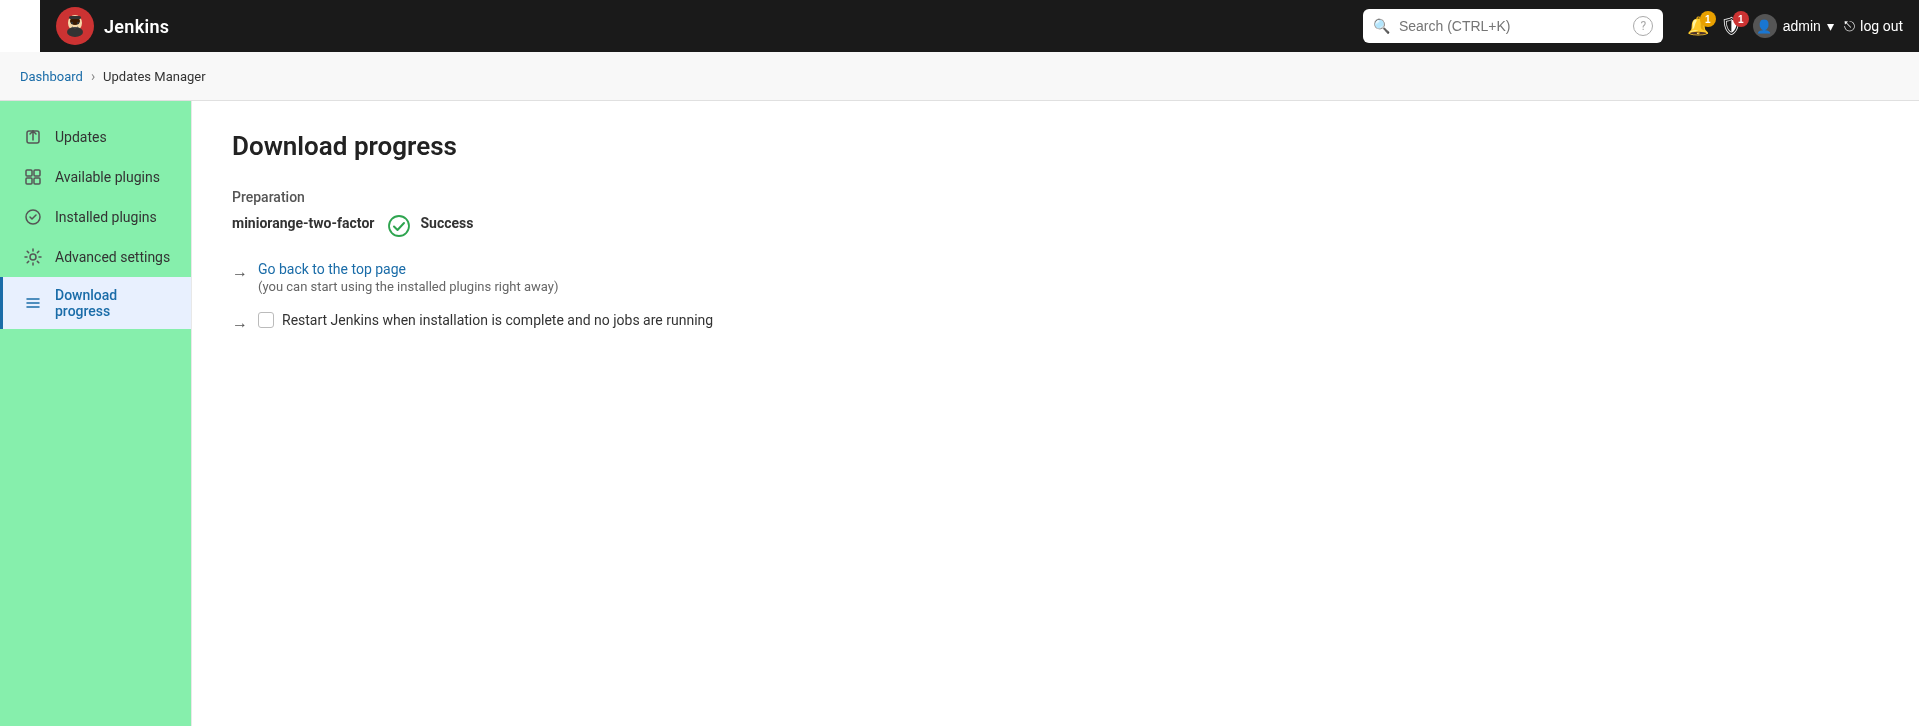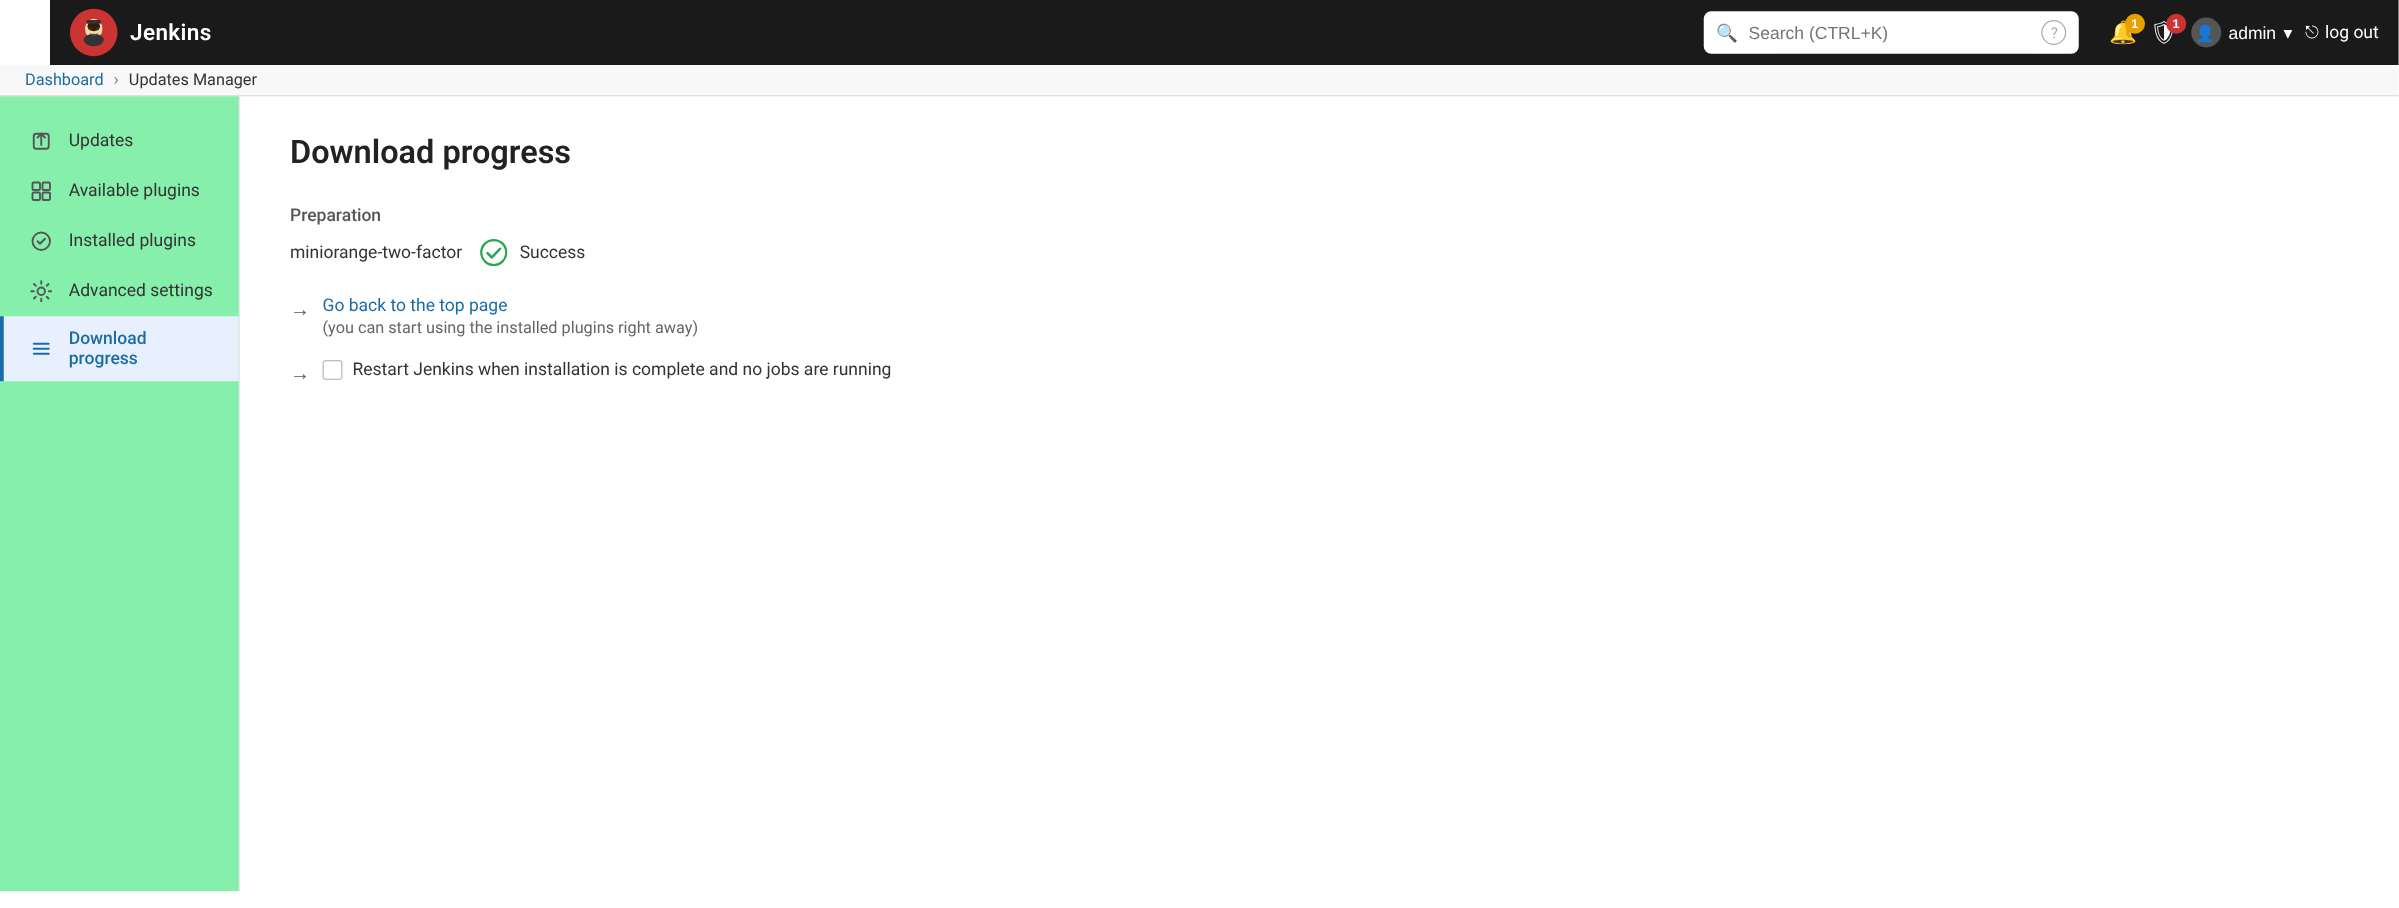--- a/index.html
+++ b/index.html
@@ -158,21 +158,21 @@
       cursor: pointer;
       color: #fff;
       font-size: 14px;
       text-decoration: none;
     }
 
     
     .breadcrumb {
       background: #f8f8f8;
       border-bottom: 1px solid #e0e0e0;
-      padding: 4px 20px;
+      padding: 16px 20px;
       display: flex;
       align-items: center;
       gap: 8px;
       font-size: 13px;
     }
     .breadcrumb a {
       color: #1a6ca8;
       text-decoration: none;
     }
     .breadcrumb-sep { color: #888; font-size: 14px; }
@@ -235,24 +235,25 @@
 
     
     .section-label {
       font-size: 14px;
       color: #555;
       margin-bottom: 10px;
       font-weight: 500;
     }
     .plugin-row {
       display: flex;
-      align-items: center;
+      align-items: flex-start;
       gap: 10px;
       margin-bottom: 24px;
       font-size: 14px;
+      font-weight: bold;
     }
     .plugin-name { color: #333; margin-right: 4px; }
     .success-text { color: #333; font-size: 14px; }
 
     
     .action-row {
       display: flex;
       align-items: flex-start;
       gap: 10px;
       margin-bottom: 18px;

